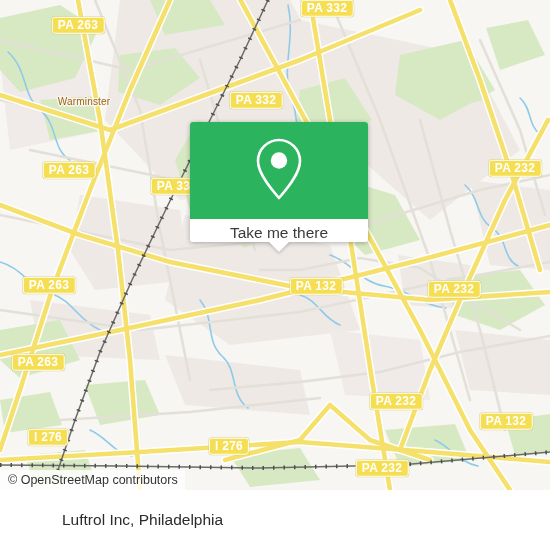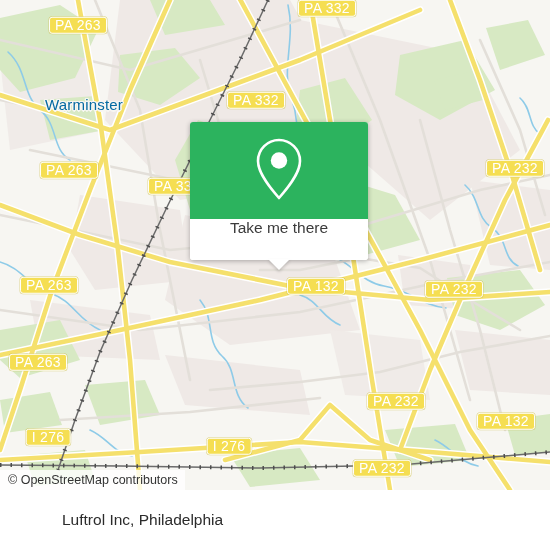--- a/index.html
+++ b/index.html
@@ -24,38 +24,38 @@
     width: 550px;
     height: 490px;
     background: #f7f6f2;
     overflow: hidden;
   }
   #map-svg { position: absolute; left: 0; top: 0; }
 
   
   .place-label {
     position: absolute;
-    font-size: 15px;
-    color: #0369a1;
+    font-size: 10px;
+    color: #a16207;
     letter-spacing: 0.2px;
     white-space: nowrap;
     text-shadow:
       1.5px 0 #f7f6f2, -1.5px 0 #f7f6f2, 0 1.5px #f7f6f2, 0 -1.5px #f7f6f2,
       1px 1px #f7f6f2, -1px -1px #f7f6f2, 1px -1px #f7f6f2, -1px 1px #f7f6f2;
   }
 
   
   .shield {
     position: absolute;
     background: #f5de52;
     border: 1.5px solid #ffffff;
     border-radius: 3px;
     color: #ffffff;
-    font-size: 14px;
-    font-weight: normal;
+    font-size: 12px;
+    font-weight: bold;
     letter-spacing: 0.3px;
     padding: 1.5px 5px 2px 5px;
     white-space: nowrap;
     line-height: 11px;
     box-shadow: 0 0 0 0.5px rgba(200,185,60,0.55);
     transform: translate(-50%, -50%);
   }
 
   
   #popup {
@@ -70,25 +70,25 @@
   }
   #popup-top {
     height: 97px;
     background: #2cb35e;
     border-radius: 3px 3px 0 0;
     display: flex;
     align-items: center;
     justify-content: center;
   }
   #popup-bottom {
-    height: 41px;
+    height: 23px;
     background: #ffffff;
     border-radius: 0 0 3px 3px;
     display: flex;
-    align-items: flex-start;
+    align-items: flex-end;
     justify-content: center;
     position: relative;
   }
   #popup-cta {
     font-size: 15.5px;
     color: #3b3b3b;
   }
   #popup-pointer {
     position: absolute;
     left: 50%;

